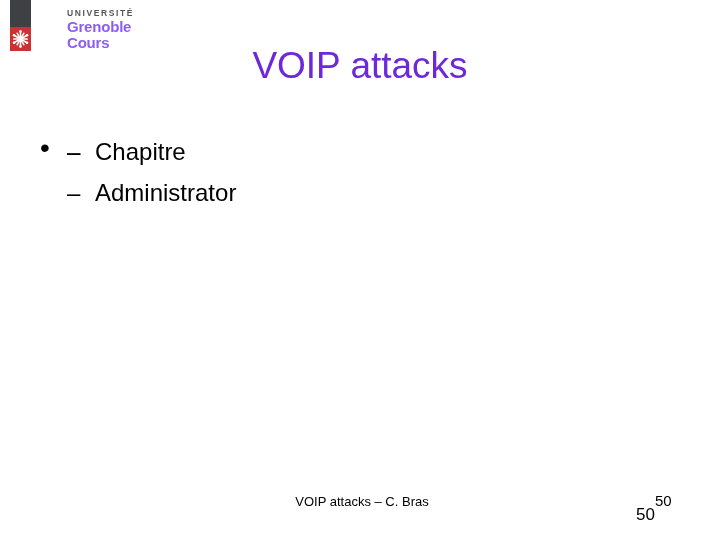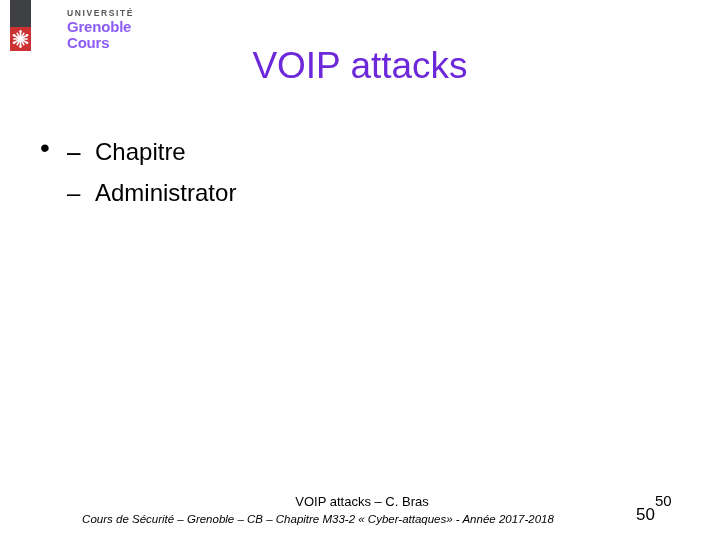--- a/index.html
+++ b/index.html
@@ -225,17 +225,16 @@
       </div>
       <div class="lvl2">
         <span class="marker">–</span>
         <span>Administrator</span>
       </div>
     </div>
 
   </div>
 
   <div class="footer-line1">VOIP attacks – C. Bras</div>
-  <div class="footer-line2">Cours de Sécurité – Grenoble – CB – Chapitre M33-2 « Cyber-attaques» - Année 2017-2018</div>
   <div class="page-num-a">50</div>
   <div class="page-num-b">50</div>
 
 </div>
 
 </body></html>

